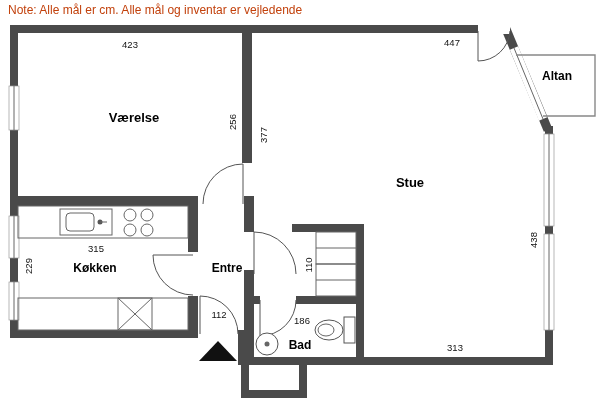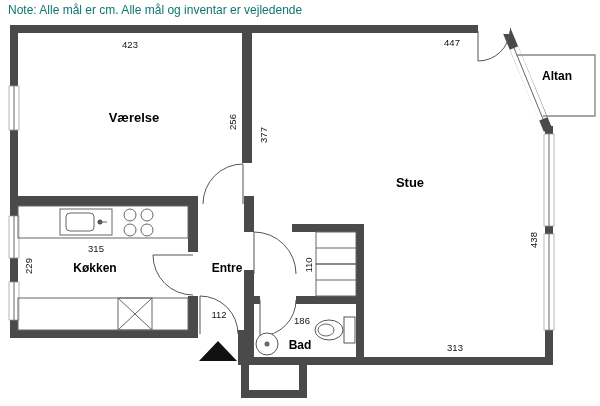--- a/index.html
+++ b/index.html
@@ -1,17 +1,17 @@
 <!DOCTYPE html>
 <html><head>
 <meta charset="utf-8">
 <style>
   html,body{margin:0;padding:0;width:600px;height:406px;background:#fff;overflow:hidden;
     font-family:"Liberation Sans",sans-serif;position:relative;}
-  .note{position:absolute;top:3px;left:8px;font-size:12px;color:#0f766e;white-space:nowrap;}
+  .note{position:absolute;top:3px;left:8px;font-size:12px;color:#c2410c;white-space:nowrap;}
   svg{position:absolute;top:0;left:0;}
   .dim{font-size:9.5px;fill:#111;font-family:"Liberation Sans",sans-serif;}
   .room{font-size:13px;font-weight:bold;fill:#000;font-family:"Liberation Sans",sans-serif;}
   .room.sm{font-size:12px;}
   .fx{stroke:#666;stroke-width:1;fill:none;}
   .fxw{stroke:#555;stroke-width:1;fill:#fff;}
   .door{stroke:#555;stroke-width:1;fill:none;}
   .win-rect{fill:#fff;stroke:#999;stroke-width:0.7;}
   .win-line{stroke:#666;stroke-width:1;}
   .balcony{stroke:#888;stroke-width:1.4;fill:none;}

